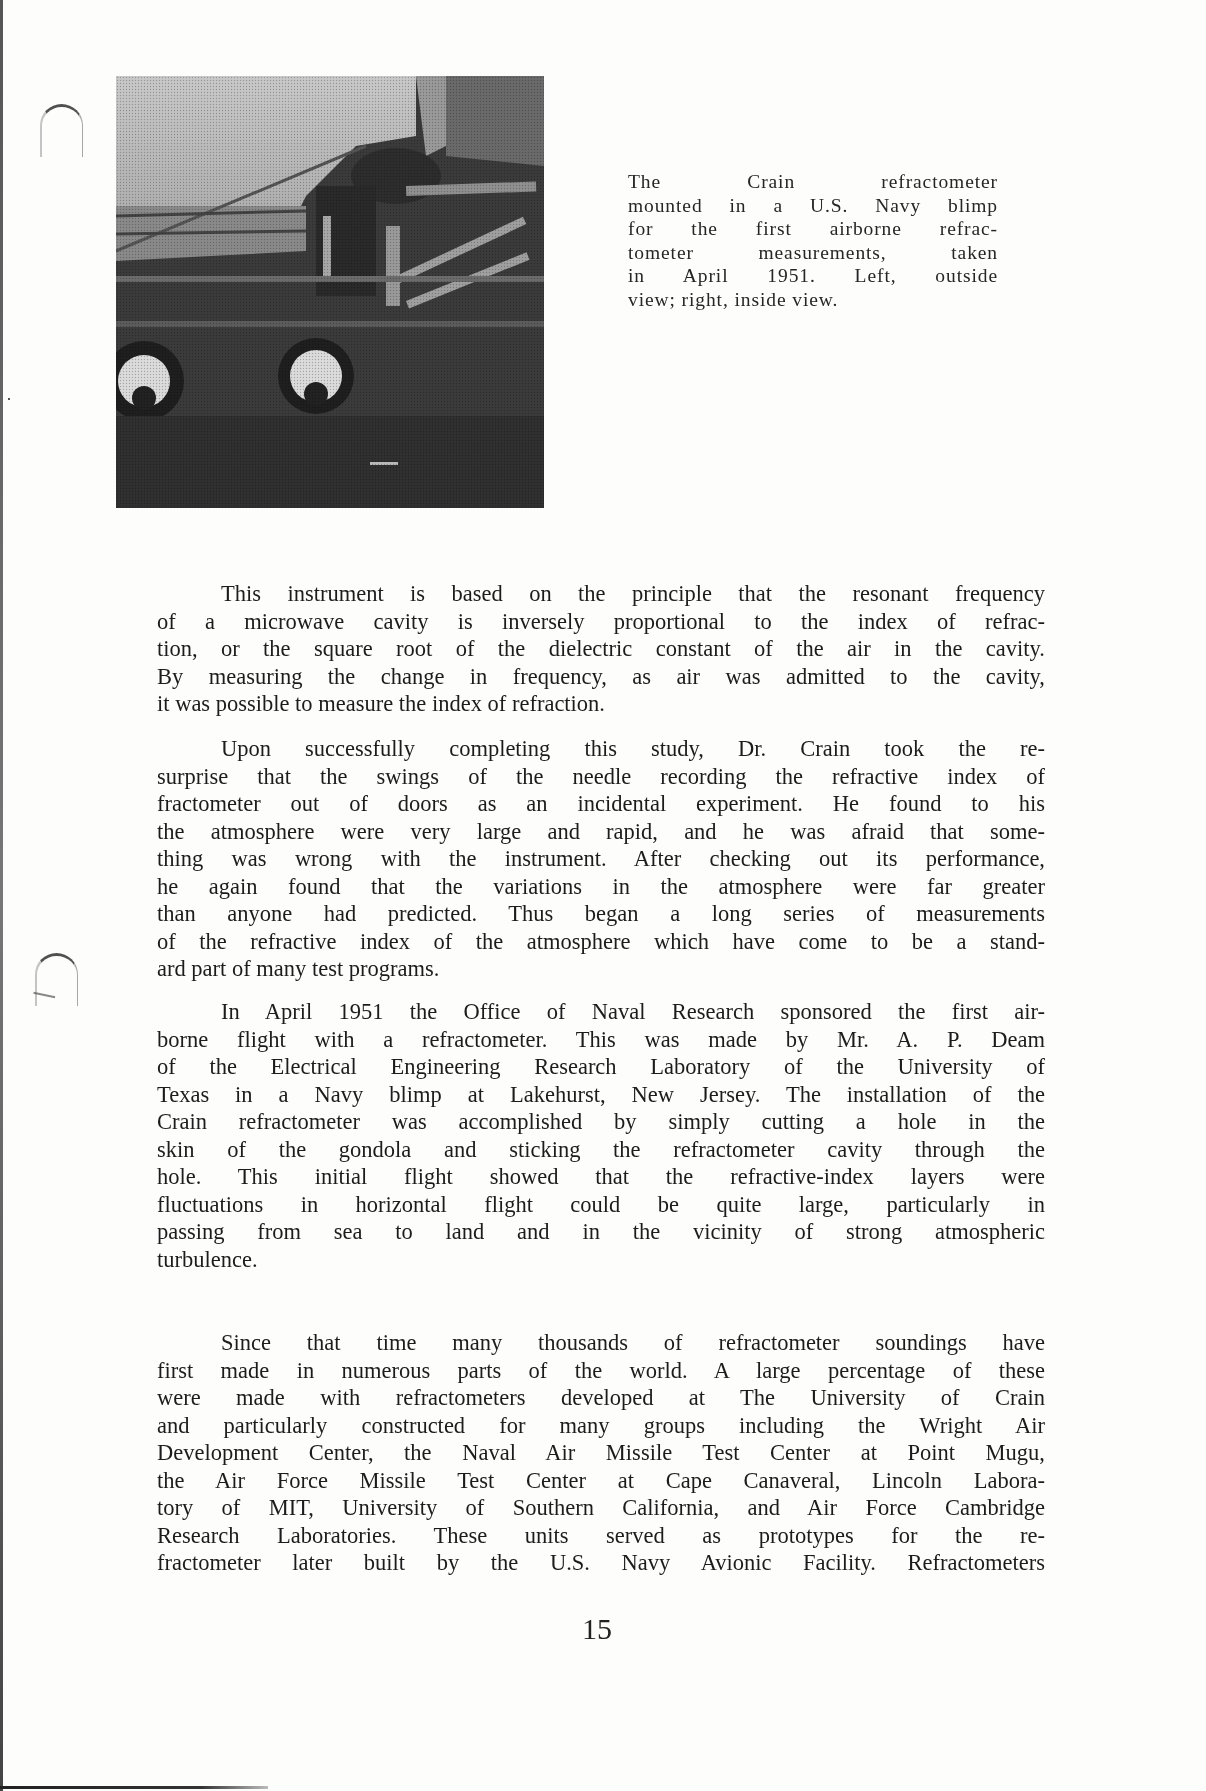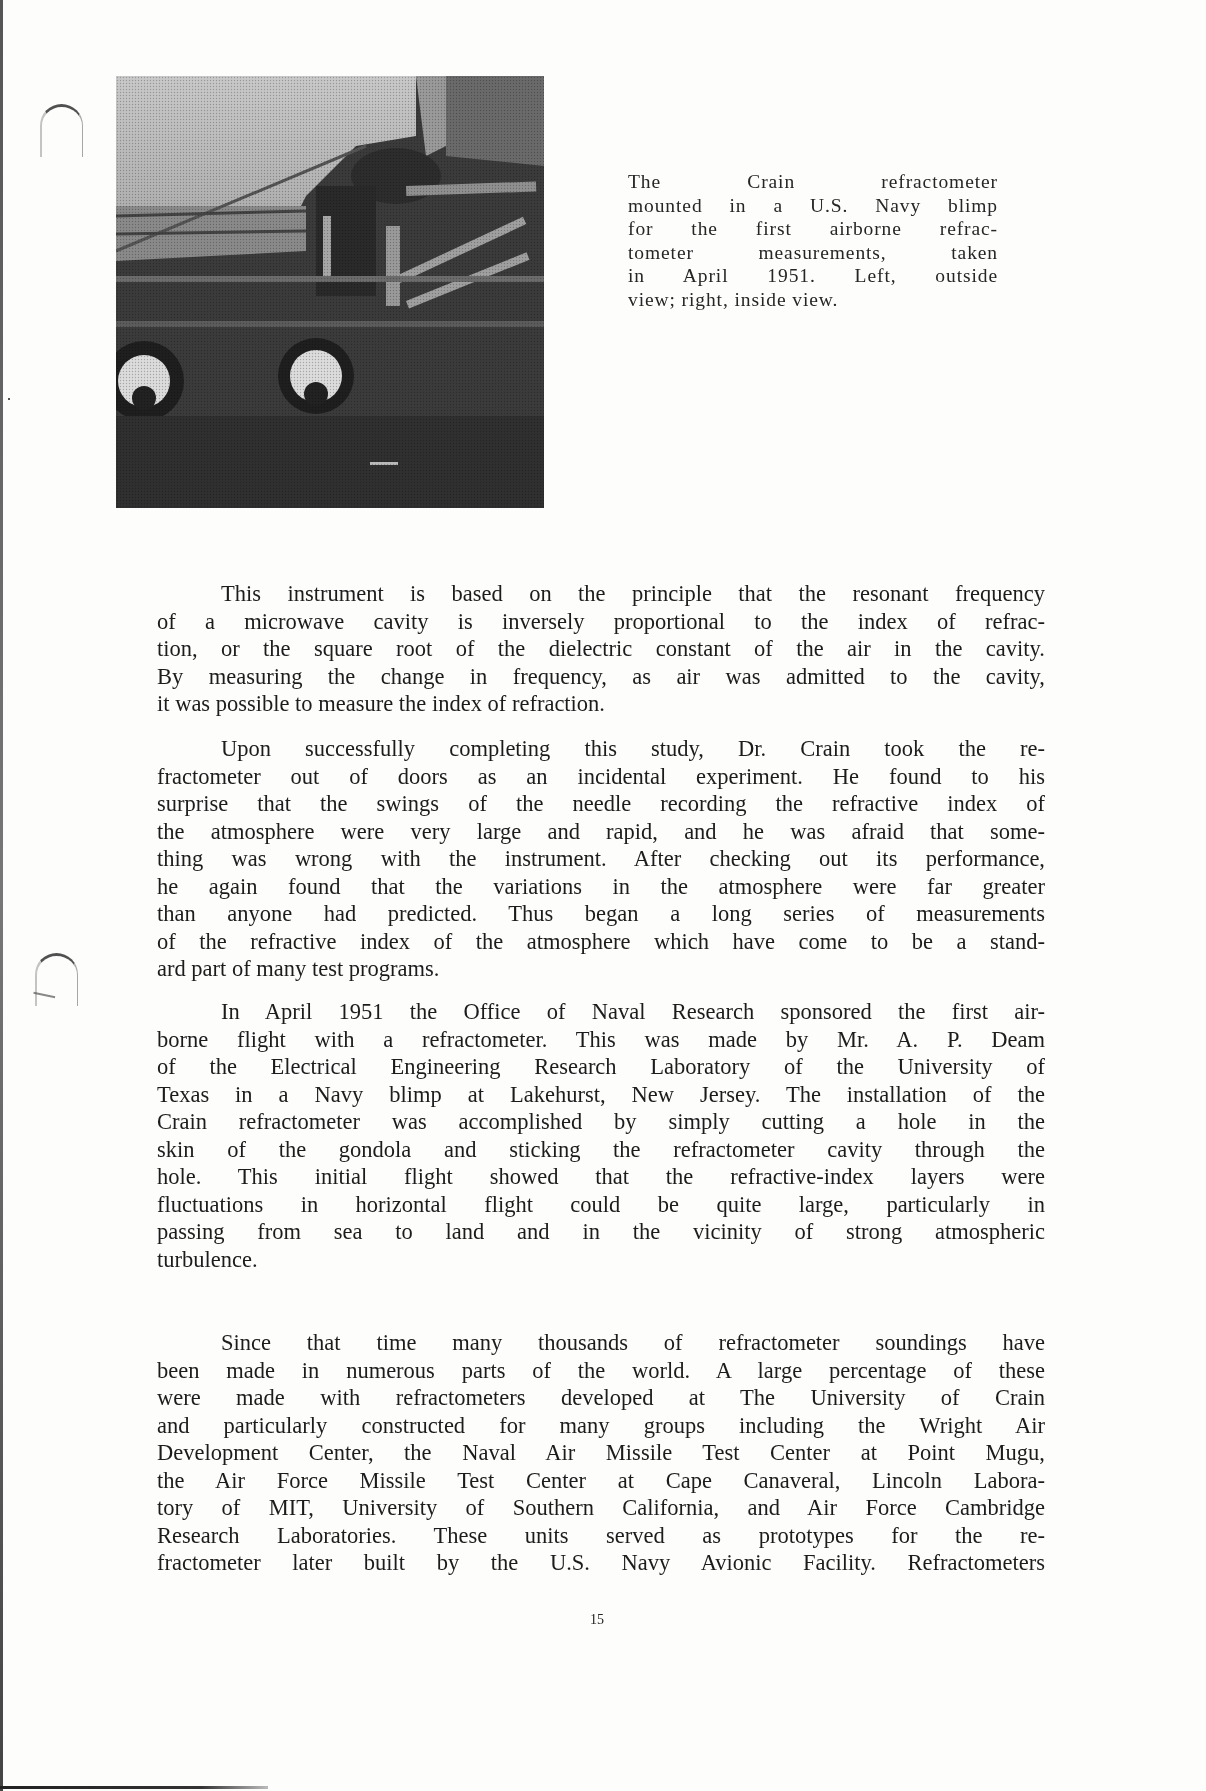--- a/index.html
+++ b/index.html
@@ -51,21 +51,21 @@
   .para .line.last { text-align-last: left; }
   .para .line.indent { padding-left: 64px; }
   .p1 { position: absolute; top: 0; }
   .p2 { position: absolute; top: 155px; }
   .p3 { position: absolute; top: 418px; }
   .p4 { position: absolute; top: 749px; font-family: Liberation Serif, serif; }
   .para { width: 888px; }
 
   .page-number {
     position: absolute; left: 567px; top: 1612px; width: 60px; text-align: center;
-    font-size: 14px; color: #222;
+    font-size: 30px; color: #222;
   }
 </style>
 </head>
 <body>
 
 <div class="left-edge"></div>
 <div class="binder-hole hole-1"></div>
 <div class="binder-hole hole-2"></div>
 <div class="hole-tick"></div>
 <div class="stray-dot"></div>
@@ -125,22 +125,22 @@
   <div class="para p1">
     <span class="line indent">This instrument is based on the principle that the resonant frequency</span>
     <span class="line">of a microwave cavity is inversely proportional to the index of refrac-</span>
     <span class="line">tion, or the square root of the dielectric constant of the air in the cavity.</span>
     <span class="line">By measuring the change in frequency, as air was admitted to the cavity,</span>
     <span class="line last">it was possible to measure the index of refraction.</span>
   </div>
 
   <div class="para p2">
     <span class="line indent">Upon successfully completing this study, Dr. Crain took the re-</span>
+    <span class="line">surprise that the swings of the needle recording the refractive index of</span>
     <span class="line">fractometer out of doors as an incidental experiment.  He found to his</span>
-    <span class="line">surprise that the swings of the needle recording the refractive index of</span>
     <span class="line">the atmosphere were very large and rapid, and he was afraid that some-</span>
     <span class="line">thing was wrong with the instrument. After checking out its performance,</span>
     <span class="line">he again found that the variations in the atmosphere were far greater</span>
     <span class="line">than anyone had predicted.  Thus began a long series of measurements</span>
     <span class="line">of the refractive index of the atmosphere which have come to be a stand-</span>
     <span class="line last">ard part of many test programs.</span>
   </div>
 
   <div class="para p3">
     <span class="line indent">In April 1951 the Office of Naval Research sponsored the first air-</span>
@@ -150,21 +150,21 @@
     <span class="line">Crain refractometer was accomplished by simply cutting a hole in the</span>
     <span class="line">skin of the gondola and sticking the refractometer cavity through the</span>
     <span class="line">hole. This initial flight showed that the refractive-index layers were</span>
     <span class="line">fluctuations in horizontal flight could be quite large, particularly in</span>
     <span class="line">passing from sea to land and in the vicinity of strong atmospheric</span>
     <span class="line last">turbulence.</span>
   </div>
 
   <div class="para p4">
     <span class="line indent">Since that time many thousands of refractometer soundings have</span>
-    <span class="line">been made in numerous parts of the world. A large percentage of these</span>
+    <span class="line">first made in numerous parts of the world. A large percentage of these</span>
     <span class="line">were made with refractometers developed at The University of Crain</span>
     <span class="line">and particularly constructed for many groups including the Wright Air</span>
     <span class="line">Development Center, the Naval Air Missile Test Center at Point Mugu,</span>
     <span class="line">the Air Force Missile Test Center at Cape Canaveral, Lincoln Labora-</span>
     <span class="line">tory of MIT, University of Southern California, and Air Force Cambridge</span>
     <span class="line">Research Laboratories.  These units served as prototypes for the re-</span>
     <span class="line">fractometer later built by the U.S. Navy Avionic Facility.  Refractometers</span>
   </div>
 </div>
 

